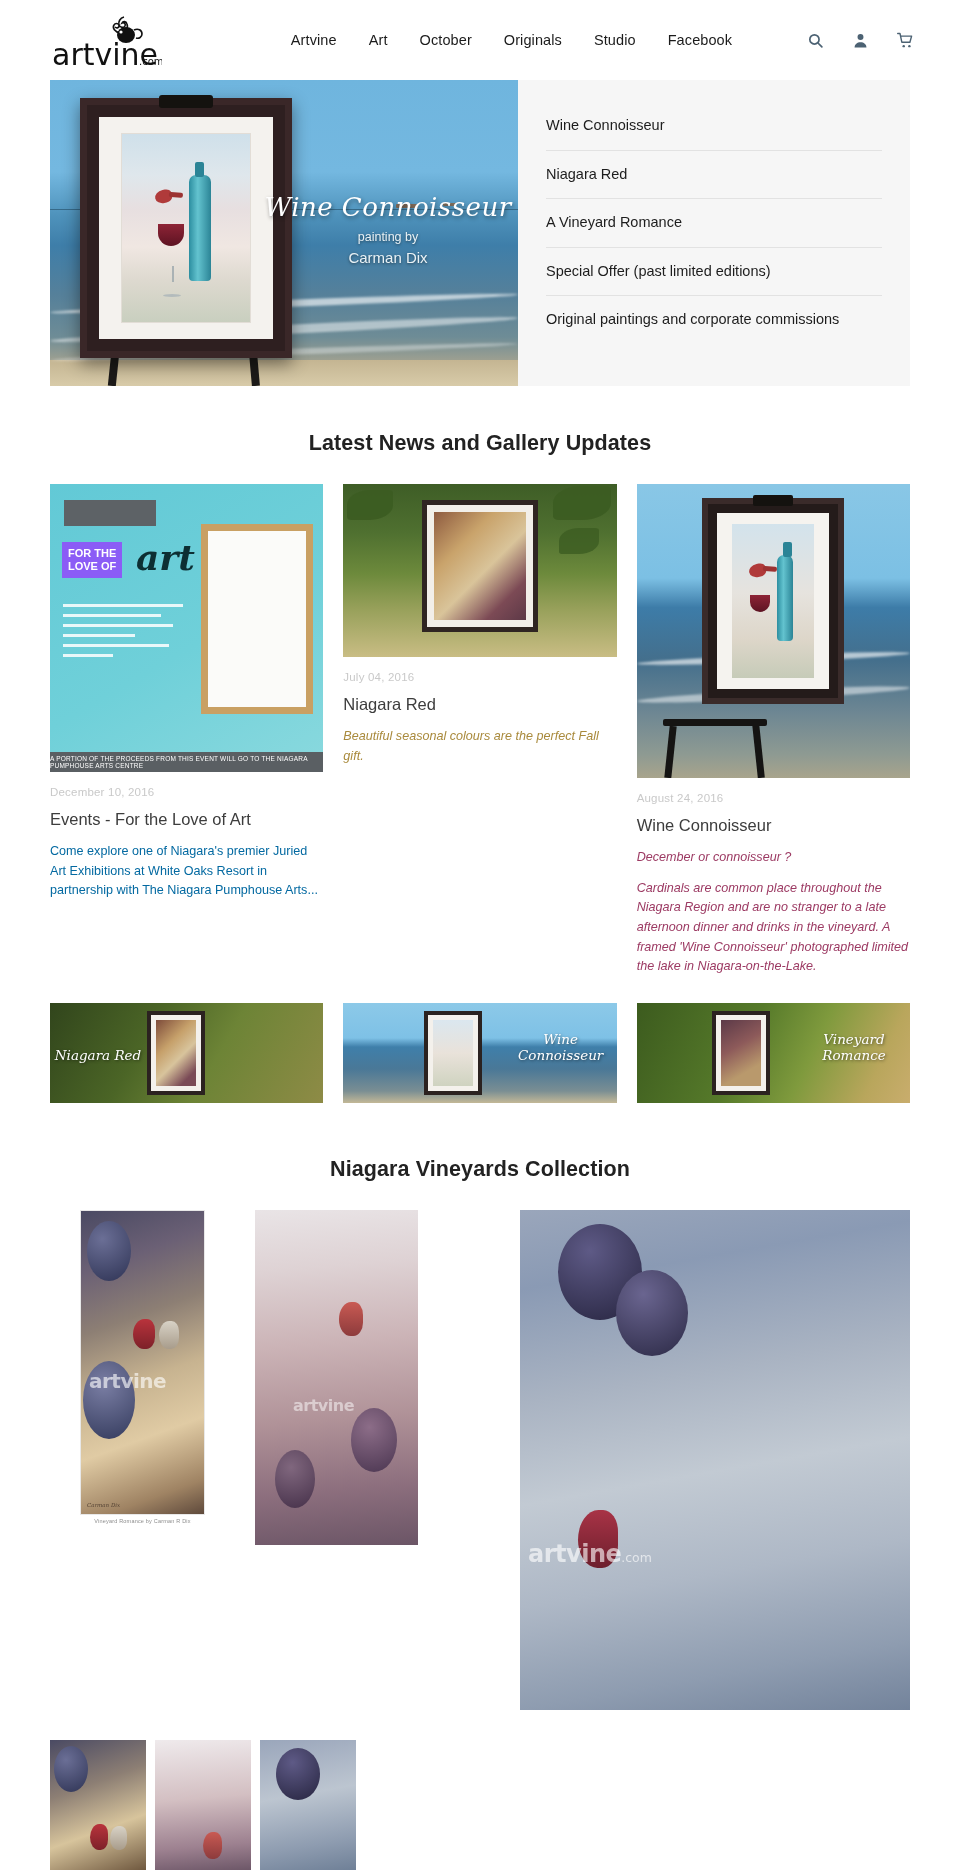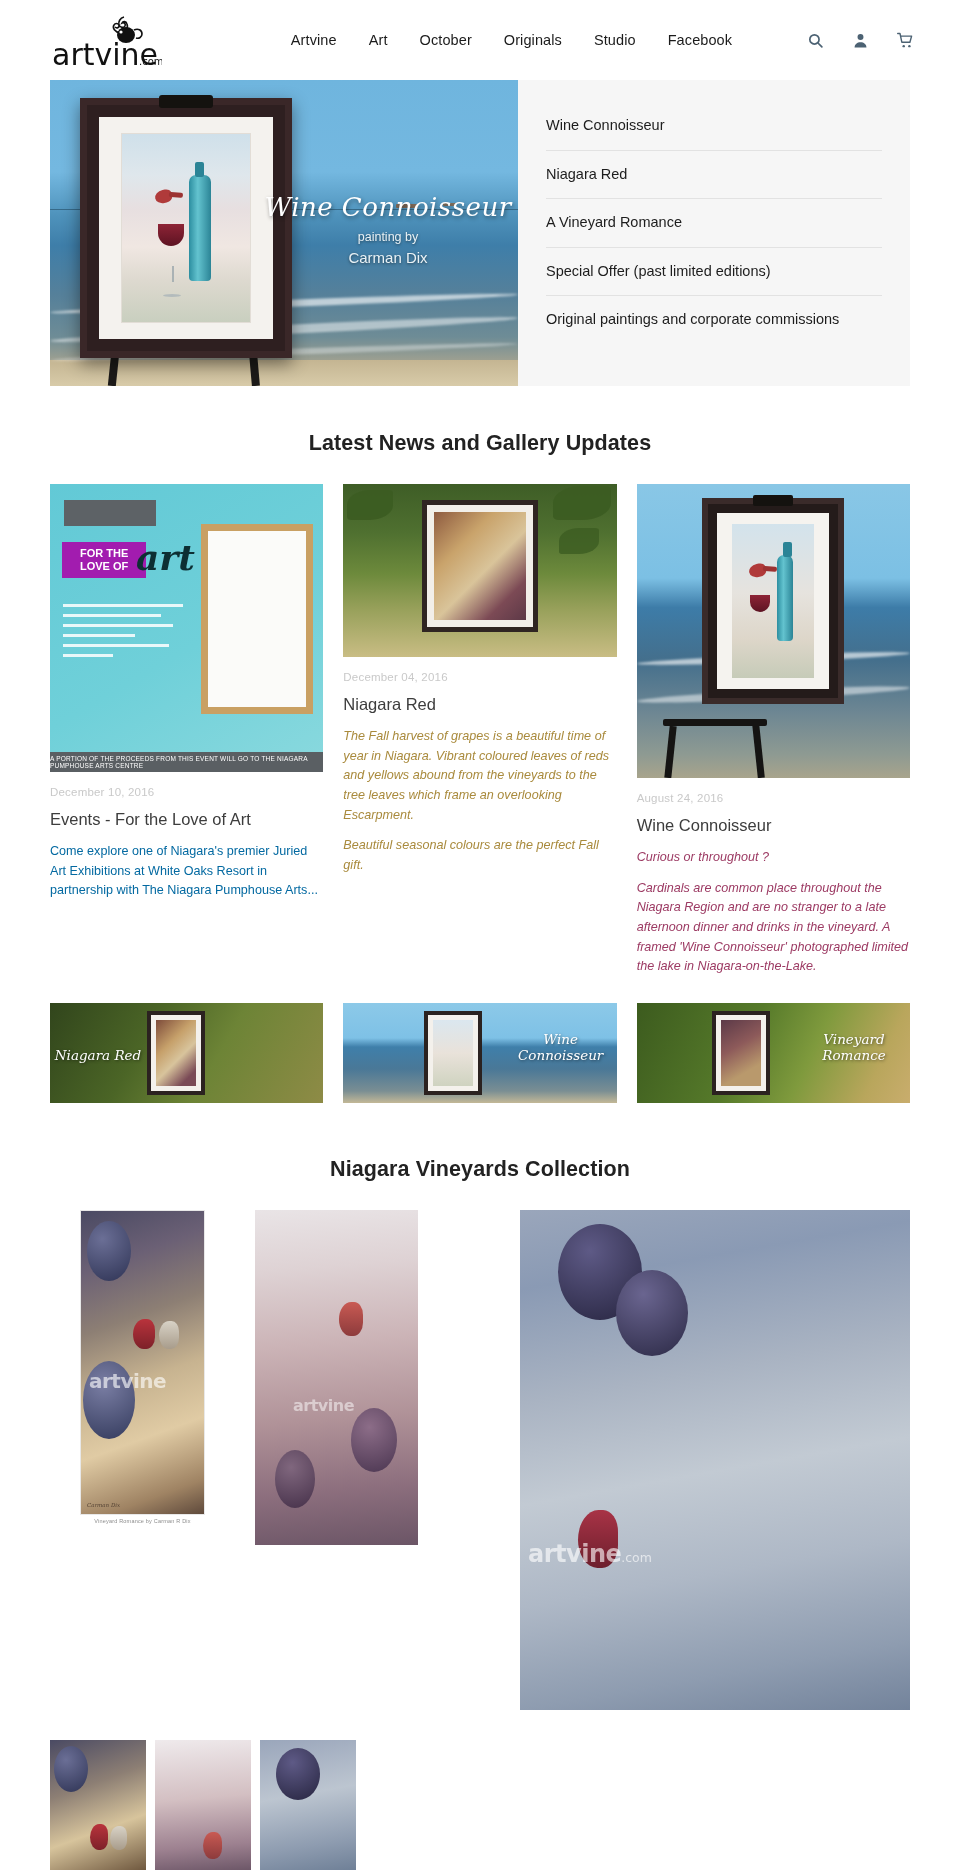--- a/index.html
+++ b/index.html
@@ -146,21 +146,21 @@
   .nc-body { font-size: 12.6px; line-height: 1.55; margin-top: 12px; }
   .nc-body p + p { margin-top: 11px; }
   .nc-body.plain { color: #0369a1; font-style: normal; }
   .nc-body.gold { color: #a98a3c; font-style: italic; }
   .nc-body.plum { color: #9c3a63; font-style: italic; }
 
   
   .poster { height: 288px; background:#63cad5; position:relative; }
   .poster-top { position:absolute; inset:0; background:linear-gradient(150deg,#62c9d6 0%, #6fd0d9 55%, #8ad9de 100%); }
   .poster-badge { position:absolute; left:14px; top:16px; width:92px; height:26px; background:#5d6266; }
-  .poster-chip { position:absolute; left:12px; top:58px; background:#a21caf; color:#fff; font-size:11px; font-weight:700; padding:5px 18px; line-height:1.2; }
+  .poster-chip { position:absolute; left:12px; top:58px; background:#8b5cf6; color:#fff; font-size:11px; font-weight:700; padding:5px 6px; line-height:1.2; }
   .poster-script { position:absolute; left:86px; top:52px; font-family:"DejaVu Serif",serif; font-style:italic; font-weight:700; font-size:36px; color:#0d2f33; }
   .poster-lines { position:absolute; left:13px; top:120px; width:120px; }
   .poster-lines i { display:block; height:3px; background:rgba(255,255,255,.85); margin-bottom:7px; }
   .poster-lines i:nth-child(2){width:82%}
   .poster-lines i:nth-child(3){width:92%}
   .poster-lines i:nth-child(4){width:60%}
   .poster-lines i:nth-child(5){width:88%}
   .poster-lines i:nth-child(6){width:42%}
   .poster-frame { position:absolute; right:10px; top:40px; width:112px; height:190px; border:7px solid #c9a063; background:#fbfbf9; }
   .poster-foot { position:absolute; left:0; right:0; bottom:0; height:20px; background:#5a5f63; color:#fff; font-size:6.5px; display:flex; align-items:center; justify-content:center; letter-spacing:.2px; }
@@ -370,24 +370,23 @@
         <div class="leafy" style="left:4px;top:6px;width:46px;height:30px;"></div>
         <div class="leafy" style="right:6px;top:2px;width:58px;height:34px;"></div>
         <div class="leafy" style="right:18px;top:44px;width:40px;height:26px;opacity:.8"></div>
         <div class="vn-frame">
           <div class="vn-mat">
             <div class="vn-art"></div>
           </div>
         </div>
       </div>
     </div>
-    <div class="nc-date">December 04, 2016</div>
+    <div class="nc-date">July 04, 2016</div>
     <div class="nc-title">Niagara Red</div>
     <div class="nc-body gold">
-      <p>The Fall harvest of grapes is a beautiful time of year in Niagara.  Vibrant coloured leaves of reds and yellows abound from the vineyards to the tree leaves which frame an overlooking Escarpment.</p>
       <p>Beautiful seasonal colours are the perfect Fall gift.</p>
     </div>
   </div>
 
   <div class="news-card">
     <div class="nc-img">
       <div class="lake">
         <div class="wave w1" style="top:58%"></div>
         <div class="wave w2" style="top:70%"></div>
         <div class="lake-frame">
@@ -403,21 +402,21 @@
         <div class="lake-legs">
           <i style="left:30px;height:52px;transform:rotate(6deg)"></i>
           <i style="left:118px;height:54px;transform:rotate(-6deg)"></i>
         </div>
         <div class="lake-bar"></div>
       </div>
     </div>
     <div class="nc-date">August 24, 2016</div>
     <div class="nc-title">Wine Connoisseur</div>
     <div class="nc-body plum">
-      <p>Curious or throughout ?</p>
+      <p>December or connoisseur ?</p>
       <p>Cardinals are common place throughout the Niagara Region and are no stranger to a late afternoon dinner and drinks in the vineyard.  A framed 'Wine Connoisseur' photographed limited the lake in Niagara-on-the-Lake.</p>
     </div>
   </div>
 </div>
 
 <div class="banners">
 
   <div class="banner b1">
     <div class="b-frame">
       <div class="b-mat">

